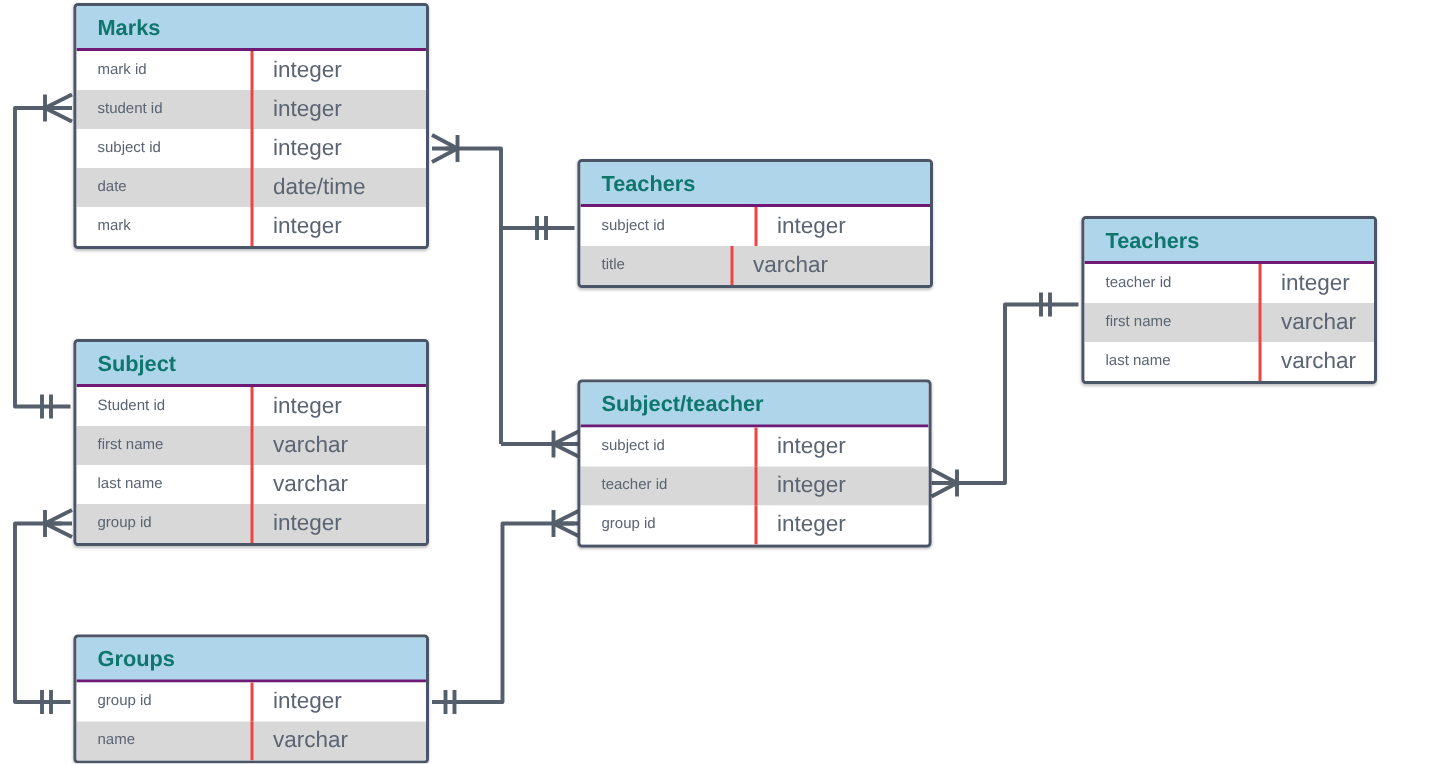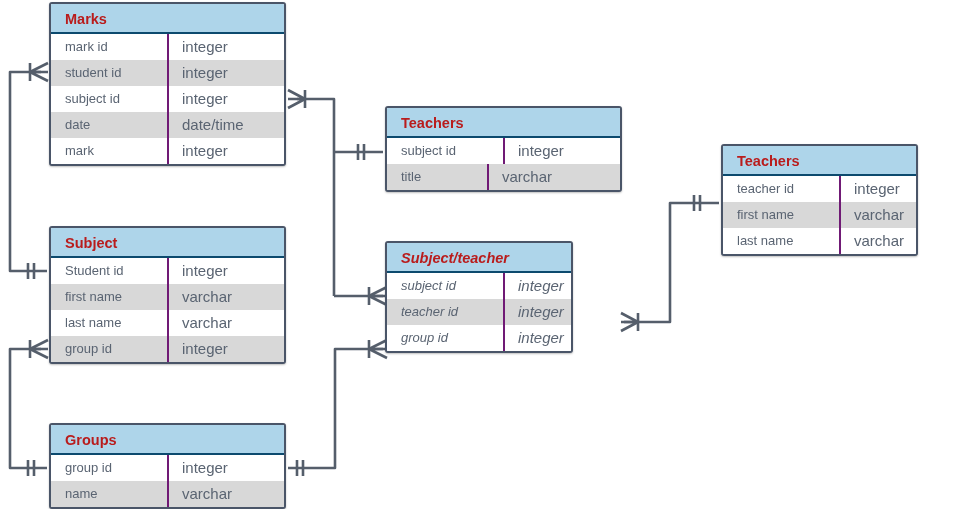--- a/index.html
+++ b/index.html
@@ -32,22 +32,22 @@
     border-radius: 3px;
     background: #ffffff;
     box-shadow: 0 1px 2px rgba(0,0,0,0.25);
     overflow: hidden;
     z-index: 2;
   }
   .entity-title {
     height: 30px;
     line-height: 30px;
     background: #aed5ea;
-    border-bottom: 2px solid #0c4a6e;
-    color: #b91c1c;
+    border-bottom: 2px solid #701a75;
+    color: #0f766e;
     font-size: 14.5px;
     font-weight: bold;
     padding-left: 14px;
     box-sizing: border-box;
     white-space: nowrap;
   }
   .attr-row {
     display: flex;
     height: 26px;
     line-height: 26px;
@@ -56,23 +56,23 @@
   .attr-row.odd {
     background: #ffffff;
   }
   .attr-row.even {
     background: #d8d8d8;
   }
   .attr-name {
     flex: 0 0 auto;
     padding-left: 14px;
     box-sizing: border-box;
-    border-right: 2px solid #701a75;
+    border-right: 2px solid #ef4444;
     color: #5a6472;
-    font-size: 13px;
+    font-size: 10px;
     white-space: nowrap;
     overflow: hidden;
   }
   .attr-type {
     flex: 1 1 auto;
     padding-left: 13px;
     box-sizing: border-box;
     color: #5a6472;
     font-size: 15px;
     white-space: nowrap;
@@ -205,21 +205,21 @@
         <div class="attr-row odd">
           <div class="attr-name" style="width: 118px;">last name</div>
           <div class="attr-type">varchar</div>
         </div>
         <div class="attr-row even">
           <div class="attr-name" style="width: 118px;">group id</div>
           <div class="attr-type">integer</div>
         </div>
       </div>
     </div>
-    <div class="entity" style="left: 385px; top: 241px; width: 188px; font-style: italic;">
+    <div class="entity" style="left: 385px; top: 253px; width: 236px;">
       <div class="entity-title">Subject/teacher</div>
       <div>
         <div class="attr-row odd">
           <div class="attr-name" style="width: 118px;">subject id</div>
           <div class="attr-type">integer</div>
         </div>
         <div class="attr-row even">
           <div class="attr-name" style="width: 118px;">teacher id</div>
           <div class="attr-type">integer</div>
         </div>

